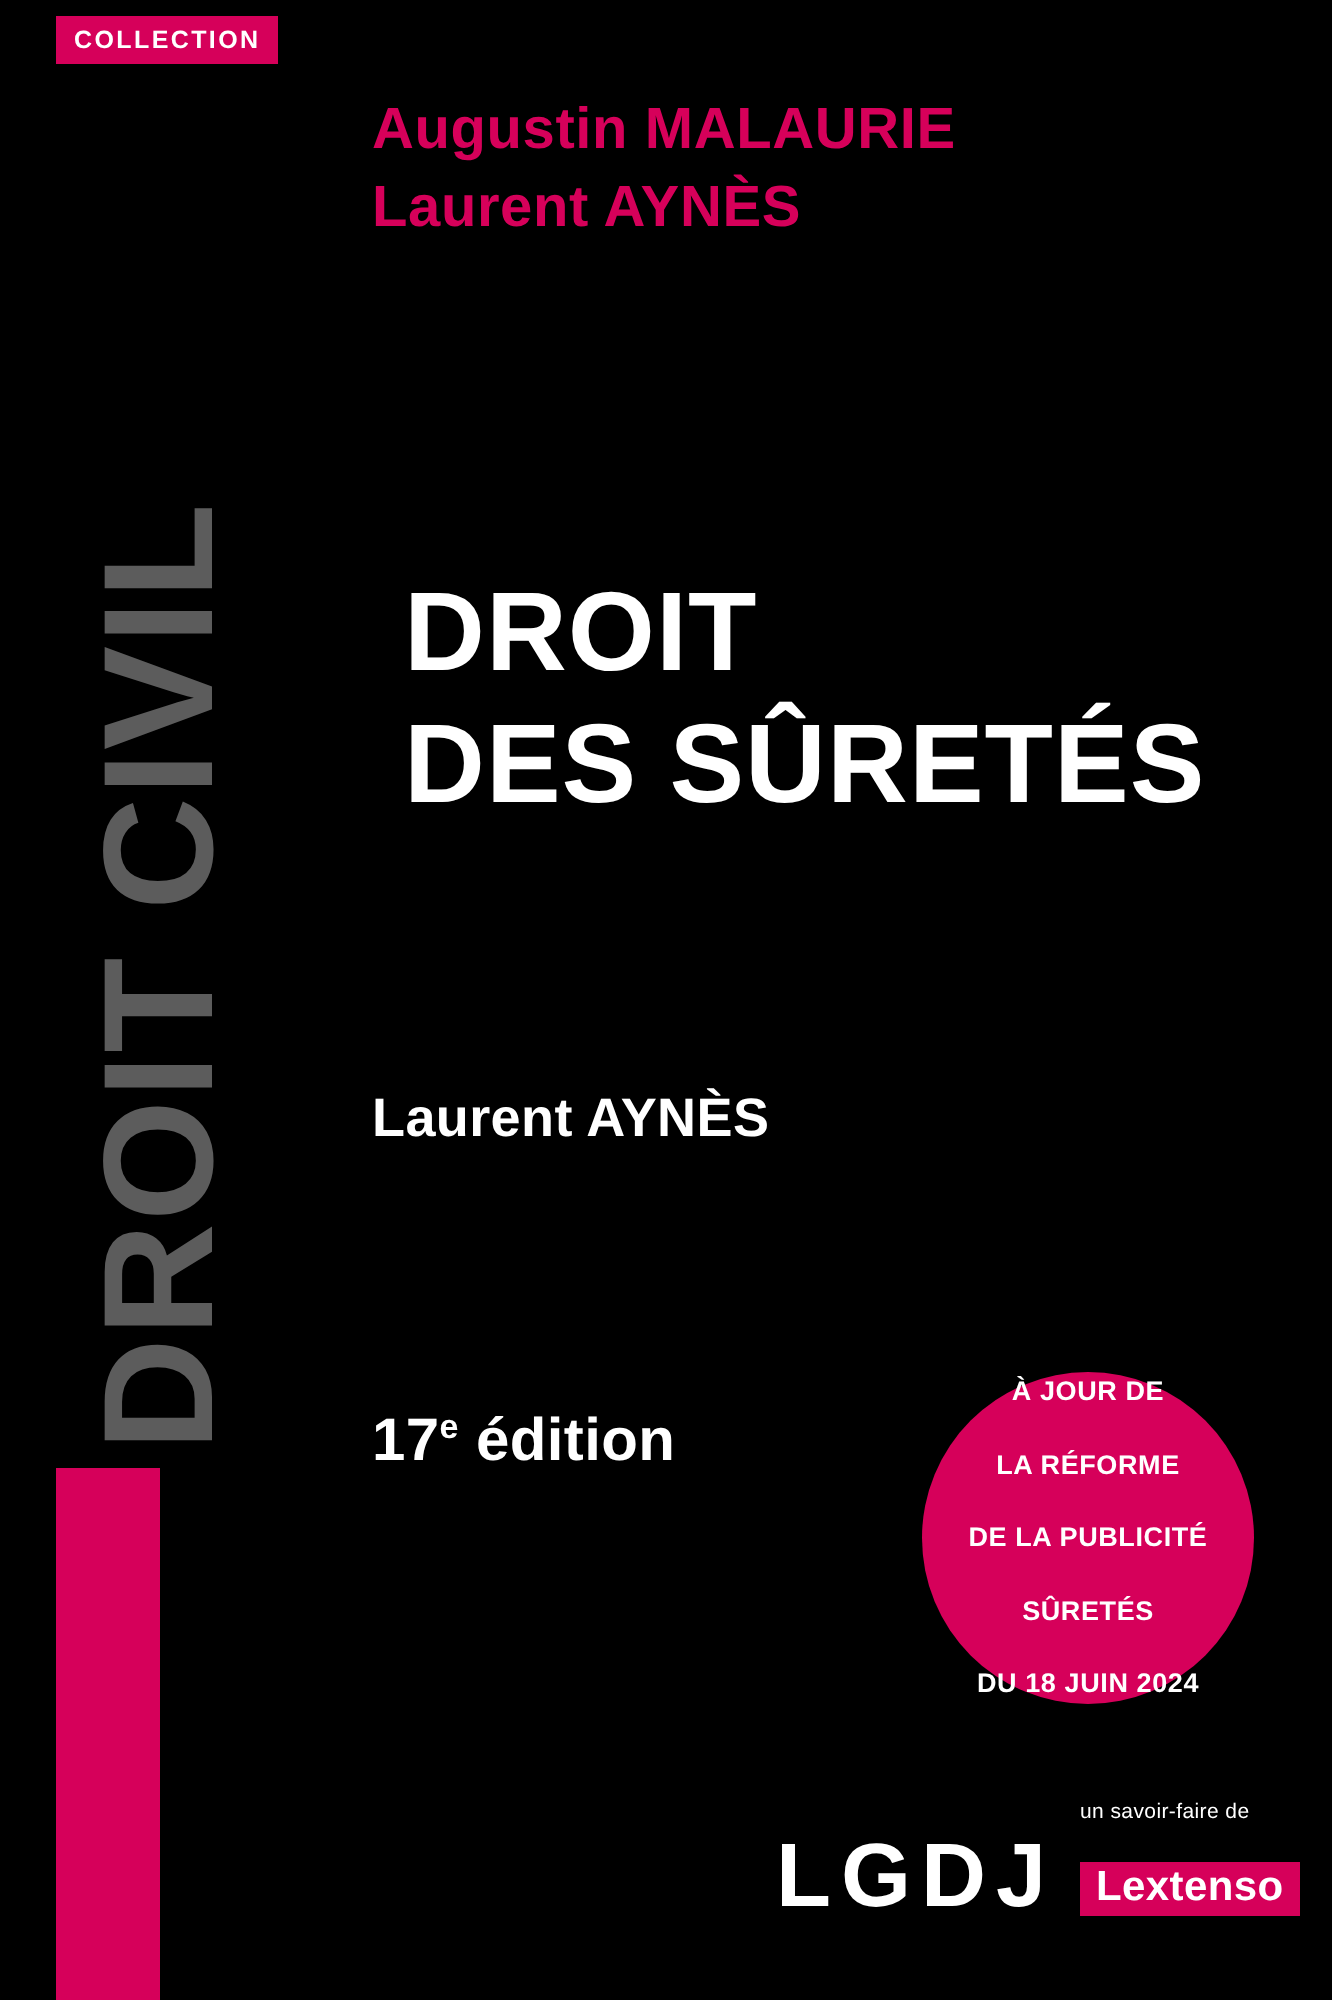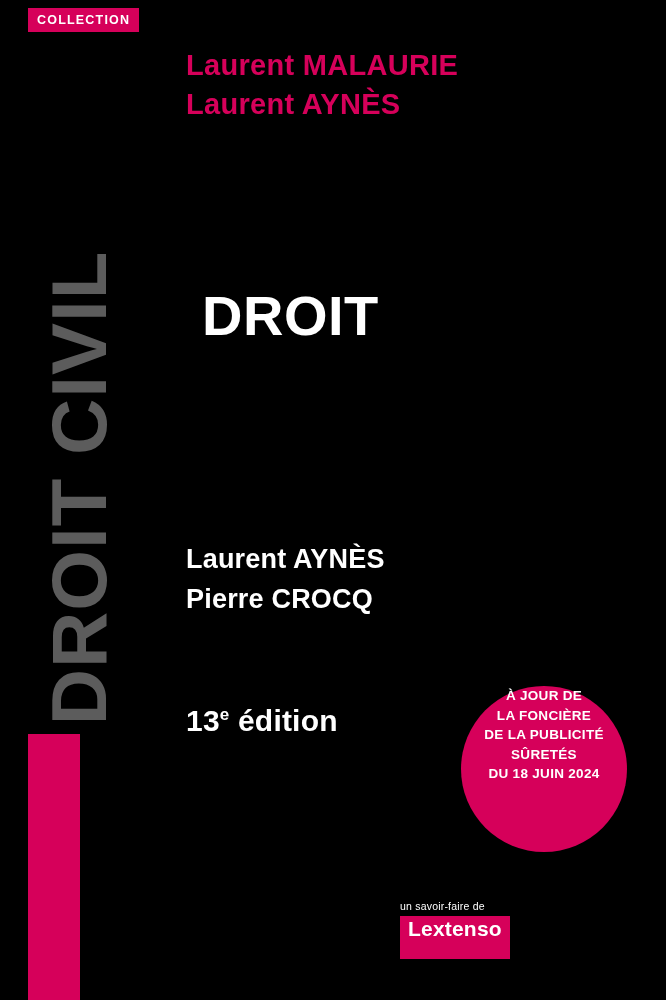--- a/index.html
+++ b/index.html
@@ -124,21 +124,21 @@
     left: 461px;
     top: 686px;
     width: 166px;
     height: 166px;
     border-radius: 50%;
     background: #d6005a;
     color: #ffffff;
     display: flex;
     flex-direction: column;
     align-items: center;
-    justify-content: flex-start;
+    justify-content: space-between;
     text-align: center;
     font-size: 13.5px;
     font-weight: bold;
     line-height: 1.45;
     letter-spacing: 0.3px;
   }
   .sticker div { white-space: nowrap; }
 
   
   .logo-block {
@@ -159,70 +159,71 @@
     margin-left: 12px;
     margin-bottom: 2px;
     display: flex;
     flex-direction: column;
     align-items: flex-start;
   }
   .savoir-faire {
     color: #ffffff;
     font-size: 10.5px;
     letter-spacing: 0.2px;
-    margin-bottom: 4px;
+    margin-bottom: 19px;
     white-space: nowrap;
   }
   .lextenso {
     background: #d6005a;
     color: #ffffff;
     font-size: 21px;
     font-weight: bold;
-    padding: 2px 8px 19px 8px;
+    padding: 2px 8px 3px 8px;
     line-height: 1.05;
     letter-spacing: 0.2px;
   }
 </style>
 </head>
 <body>
 
 <div class="cover">
 
   <div class="spine">
     <div class="collection-badge">COLLECTION</div>
     <div class="spine-title">DROIT CIVIL</div>
     <div class="spine-bar"></div>
   </div>
 
   <div class="authors-top">
-    <div>Laurent MALAURIE</div>
+    <div>Augustin MALAURIE</div>
     <div>Laurent AYNÈS</div>
   </div>
 
   <div class="main-title">
     <div>DROIT</div>
+    <div>DES SÛRETÉS</div>
   </div>
 
   <div class="authors-list">
     <div>Laurent AYNÈS</div>
-    <div>Pierre CROCQ</div>
   </div>
 
   <div class="edition">
-    <span>13</span><sup>e</sup><span> édition</span>
+    <span>17</span><sup>e</sup><span> édition</span>
   </div>
 
   <div class="sticker">
     <div>À JOUR DE</div>
-    <div>LA FONCIÈRE</div>
+    <div>LA RÉFORME</div>
     <div>DE LA PUBLICITÉ</div>
     <div>SÛRETÉS</div>
     <div>DU 18 JUIN 2024</div>
   </div>
 
   <div class="logo-block">
+    <div class="lgdj">LGDJ</div>
     <div class="lextenso-wrap">
       <div class="savoir-faire">un savoir-faire de</div>
       <div class="lextenso">Lextenso</div>
     </div>
   </div>
 
 </div>
 
 </body></html>

